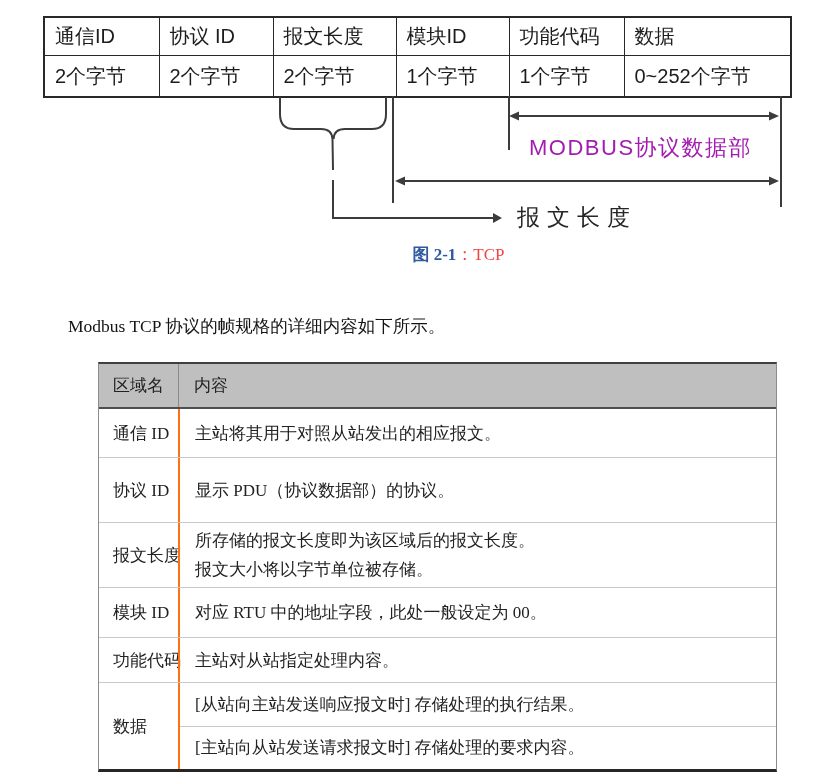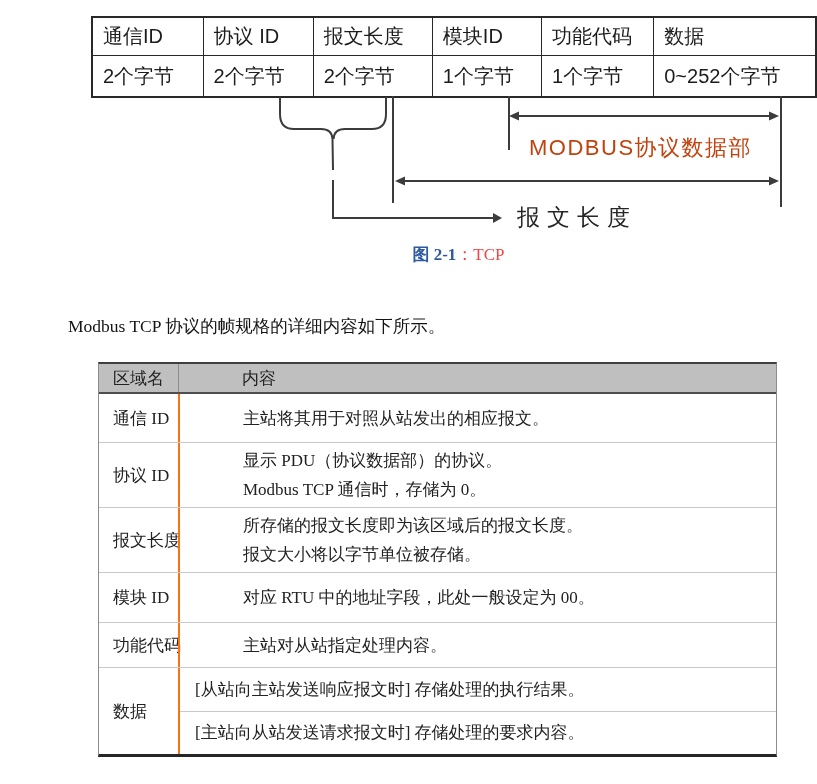--- a/index.html
+++ b/index.html
@@ -13,30 +13,30 @@
   .frame-table{
     position:absolute;left:43px;top:16px;
     border-collapse:collapse;table-layout:fixed;
   }
   .frame-table td{
     border:1px solid #282828;
     font-size:20px;color:#1c1c1c;
     padding:0 0 0 10px;white-space:nowrap;overflow:hidden;
     font-family:"Liberation Sans","DejaVu Sans",sans-serif;
   }
-  .frame-table{border:2px solid #282828;margin-left:48px;}
+  .frame-table{border:2px solid #282828;}
   .frame-table tr.hdr td{height:37px;}
   .frame-table tr.val td{height:40px;}
 
   
   .diagram-svg{position:absolute;left:0;top:94px;pointer-events:none;}
 
   .lbl-modbus{
     position:absolute;left:529px;top:133px;
-    font-size:22px;letter-spacing:1.5px;color:#c2410c;white-space:nowrap;
+    font-size:22px;letter-spacing:1.5px;color:#a21caf;white-space:nowrap;
   }
   .lbl-length{
     position:absolute;left:517px;top:202px;
     font-size:23px;letter-spacing:7px;color:#262626;white-space:nowrap;
   }
 
   
   .caption{
     position:absolute;left:100px;top:243px;width:717px;
     text-align:center;font-family:"Liberation Serif","DejaVu Serif",serif;
@@ -55,35 +55,35 @@
   
   .spec{
     position:absolute;left:98px;top:362px;width:679px;
     box-sizing:border-box;
     border-top:2px solid #3f3f3f;border-bottom:3px solid #262626;
     border-left:1px solid #8c8c8c;border-right:1px solid #8c8c8c;
     font-family:"Liberation Serif","DejaVu Serif",serif;
     font-size:17px;color:#222222;
   }
   .spec-header{
-    display:flex;height:30px;background:#bfbfbf;
+    display:flex;height:45px;background:#bfbfbf;
     border-bottom:2px solid #4e4e4e;box-sizing:border-box;
   }
   .spec-row{display:flex;box-sizing:border-box;}
   .spec-row + .spec-row{border-top:1px solid #c9c9c9;}
   .cell-field{
     flex:0 0 79px;width:79px;box-sizing:border-box;
     padding-left:14px;display:flex;align-items:center;white-space:nowrap;
   }
   .cell-content{
     flex:1;box-sizing:border-box;border-left:2px solid #f97316;
     padding-left:15px;display:flex;flex-direction:column;justify-content:center;
   }
   .spec-header .cell-content{border-left:1px solid #8b8b8b;}
-  .cell-content .line{line-height:29px;white-space:nowrap;margin-left:48px;}
+  .cell-content .line{line-height:29px;white-space:nowrap;}
   .cell-content.split{padding:0;}
   .cell-content.split .sub{
     flex:1;display:flex;align-items:center;padding-left:15px;
     box-sizing:border-box;white-space:nowrap;
   }
   .cell-content.split .sub + .sub{border-top:1px solid #c9c9c9;}
   .h48{height:48px;justify-content:space-between;}.h65{height:65px;}.h50{height:50px;}.h45{height:45px;}.h87{height:87px;}
 </style>
 </head>
 <body>
@@ -163,21 +163,20 @@
     <div class="cell-field">通信 ID</div>
     <div class="cell-content">
       <div class="line">主站将其用于对照从站发出的相应报文。</div>
     </div>
   </div>
 
   <div class="spec-row h65">
     <div class="cell-field">协议 ID</div>
     <div class="cell-content">
       <div class="line">显示 PDU（协议数据部）的协议。</div>
-      <div class="line">Modbus TCP 通信时，存储为 0。</div>
     </div>
   </div>
 
   <div class="spec-row h65">
     <div class="cell-field">报文长度</div>
     <div class="cell-content">
       <div class="line">所存储的报文长度即为该区域后的报文长度。</div>
       <div class="line">报文大小将以字节单位被存储。</div>
     </div>
   </div>

